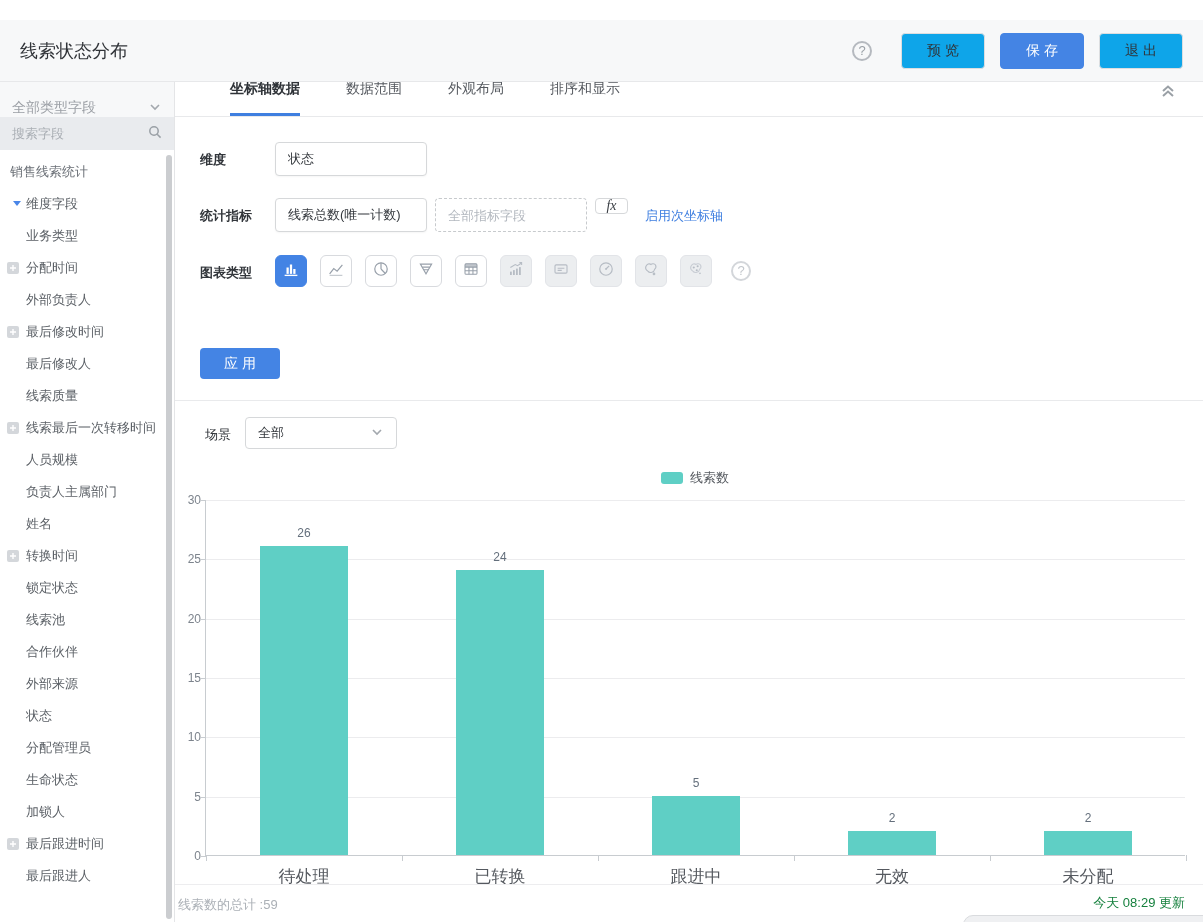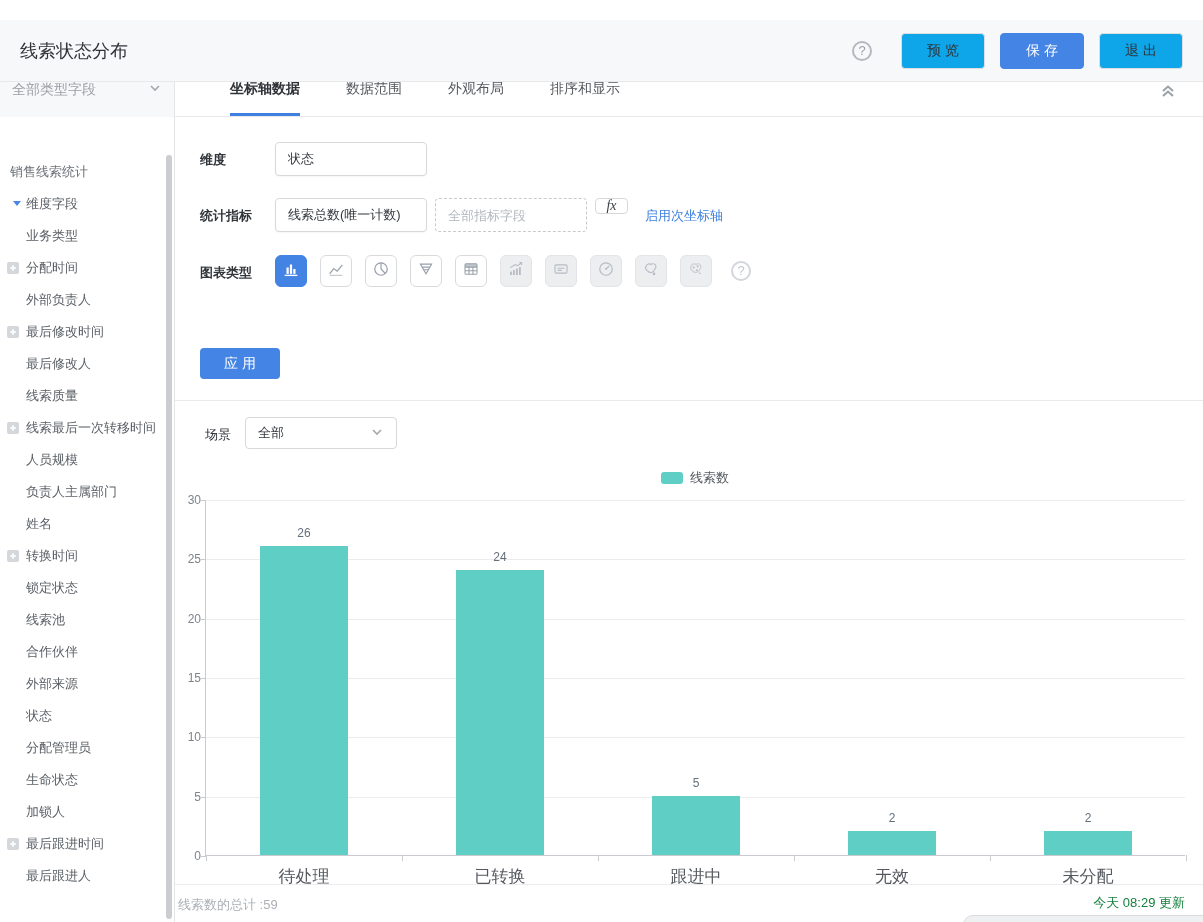--- a/index.html
+++ b/index.html
@@ -15,21 +15,21 @@
   .help-circle { width:20px; height:20px; border:2px solid #b5b9bf; border-radius:50%; color:#9aa0a6;
                  font-size:13px; line-height:16px; text-align:center; margin-right:14px; cursor:pointer; }
   .btn { height:36px; width:84px; border-radius:4px; font-size:14px; display:flex; align-items:center;
          justify-content:center; cursor:pointer; margin-left:15px; }
   .btn.ghost { background:#0ea5e9; border:1px solid #dcdee0; color:#303338; }
   .btn.primary { background:#4484e4; border:1px solid #4484e4; color:#fff; }
 
   
   .sidebar { position:absolute; left:0; top:62px; width:175px; bottom:0; background:#fff;
              border-right:1px solid #e4e5e7; }
-  .side-filter { height:55px; background:#f7f8f9; display:flex; align-items:center; padding:0 12px;
+  .side-filter { height:55px; background:#f7f8f9; display:flex; align-items:flex-end; padding:0 12px;
                  color:#9b9fa5; font-size:14px; cursor:pointer; }
   .side-filter .chev { margin-left:auto; }
   .side-search { height:33px; background:#e9ebee; display:flex; align-items:center; padding:0 12px; }
   .side-search input { border:none; background:transparent; outline:none; font-size:13px; color:#60656c; width:126px;
                        font-family:inherit; }
   .side-search input::placeholder { color:#a9aeb4; }
   .side-search .mag { margin-left:auto; }
   .side-list { position:absolute; left:0; right:6px; top:88px; bottom:0; overflow:hidden; padding-top:6px; }
   .side-item { height:32px; display:flex; align-items:center; padding-left:26px; font-size:13px; color:#5b6066;
                position:relative; cursor:pointer; white-space:nowrap; }
@@ -117,20 +117,29 @@
       <div class="btn ghost">退 出</div>
     </div>
   </div>
 
   <div class="sidebar">
     <div class="side-filter">
       <span>全部类型字段</span>
       <span class="chev">
         <svg width="14" height="14" viewBox="0 0 14 14" fill="none" stroke="#a3a8ae" stroke-width="1.6">
             <path d="M3 5l4 4 4-4"></path>
+          </svg>
+      </span>
+    </div>
+    <div class="side-search">
+      <input type="text" placeholder="搜索字段" style="">
+      <span class="mag">
+        <svg width="14" height="14" viewBox="0 0 14 14" fill="none" stroke="#9aa0a6" stroke-width="1.5">
+            <circle cx="6" cy="6" r="4.2"></circle>
+            <path d="M9.2 9.2L12.6 12.6"></path>
           </svg>
       </span>
     </div>
     <div class="side-list">
         <div class="side-item group">
           <span>销售线索统计</span>
         </div>
         <div class="side-item">
           <span class="caret"></span>
           <span>维度字段</span>

